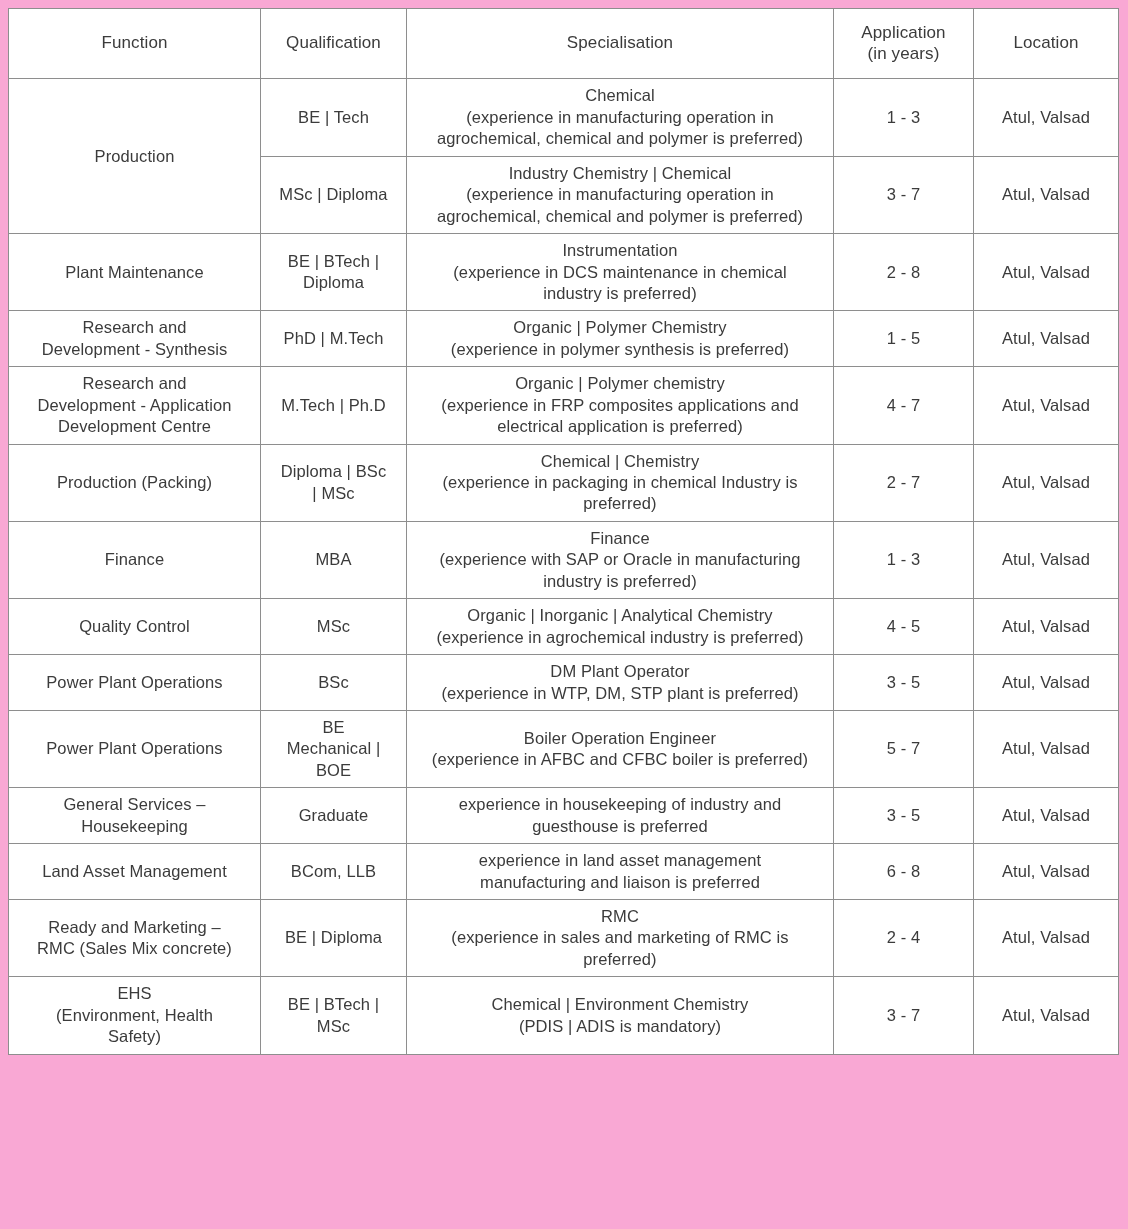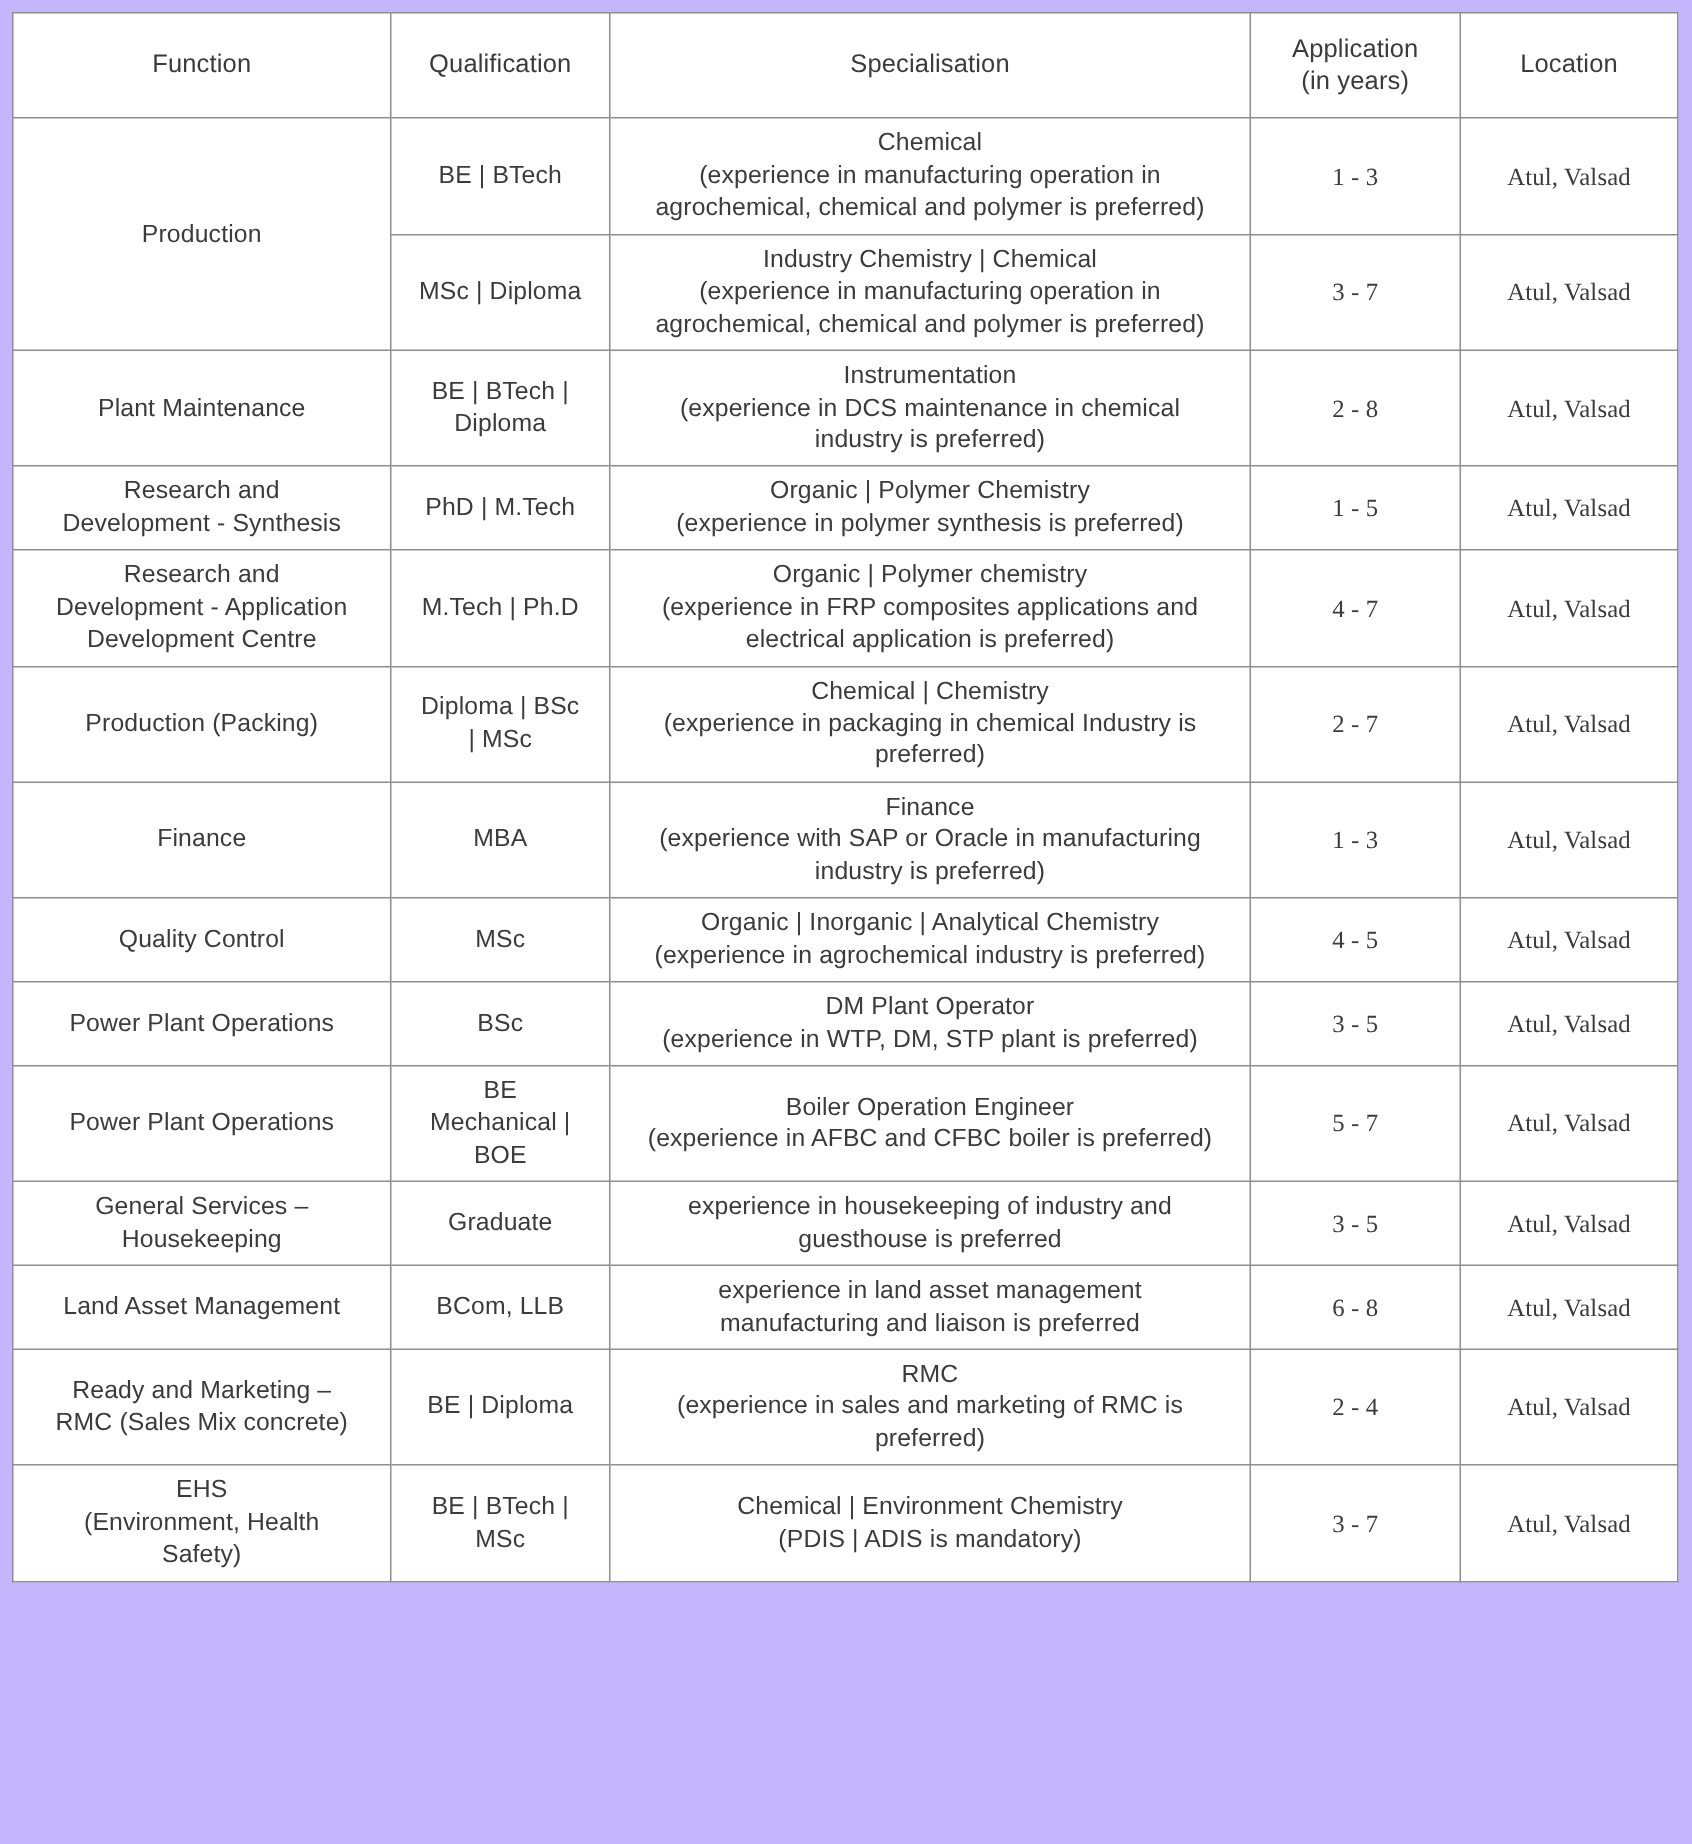--- a/index.html
+++ b/index.html
@@ -14,21 +14,21 @@
     font-family: "Liberation Sans", sans-serif;
     color: #3b3b3b;
     overflow: hidden;
   }
   .page {
     position: relative;
     width: 1128px;
     height: 1229px;
     box-sizing: border-box;
     padding: 8px 10px 9px 8px;
-    background: #c4b5fd;
+    background: #f9a8d4;
   }
   table.jobs {
     width: 1110px;
     border-collapse: collapse;
     table-layout: fixed;
     background: #ffffff;
   }
   table.jobs th,
   table.jobs td {
     border: 1px solid #8e8e8e;
@@ -49,21 +49,21 @@
   }
   
   col.c-function      { width: 252px; }
   col.c-qualification { width: 146px; }
   col.c-specialisation{ width: 427px; }
   col.c-experience    { width: 140px; }
   col.c-location      { width: 145px; }
 
   td.func, td.qual { line-height: 1.34; }
   td.spec { line-height: 1.28; }
-  td.exp, td.loc { white-space: nowrap; font-family: Liberation Serif, serif; }
+  td.exp, td.loc { white-space: nowrap; }
 
   .line { display: block; }
 </style>
 </head>
 <body>
 
 <div class="page">
   <table class="jobs">
     <colgroup>
       <col class="c-function">
@@ -81,21 +81,21 @@
           <span class="line">Application</span>
           <span class="line">(in years)</span>
         </th>
         <th>Location</th>
       </tr>
     </thead>
     <tbody>
 
       <tr>
         <td class="func" rowspan="2">Production</td>
-        <td class="qual">BE | BTech</td>
+        <td class="qual">BE | Tech</td>
         <td class="spec">
           <span class="line">Chemical</span>
           <span class="line">(experience in manufacturing operation in</span>
           <span class="line">agrochemical, chemical and polymer is preferred)</span>
         </td>
         <td class="exp">1 - 3</td>
         <td class="loc">Atul, Valsad</td>
       </tr>
 
       <tr>

